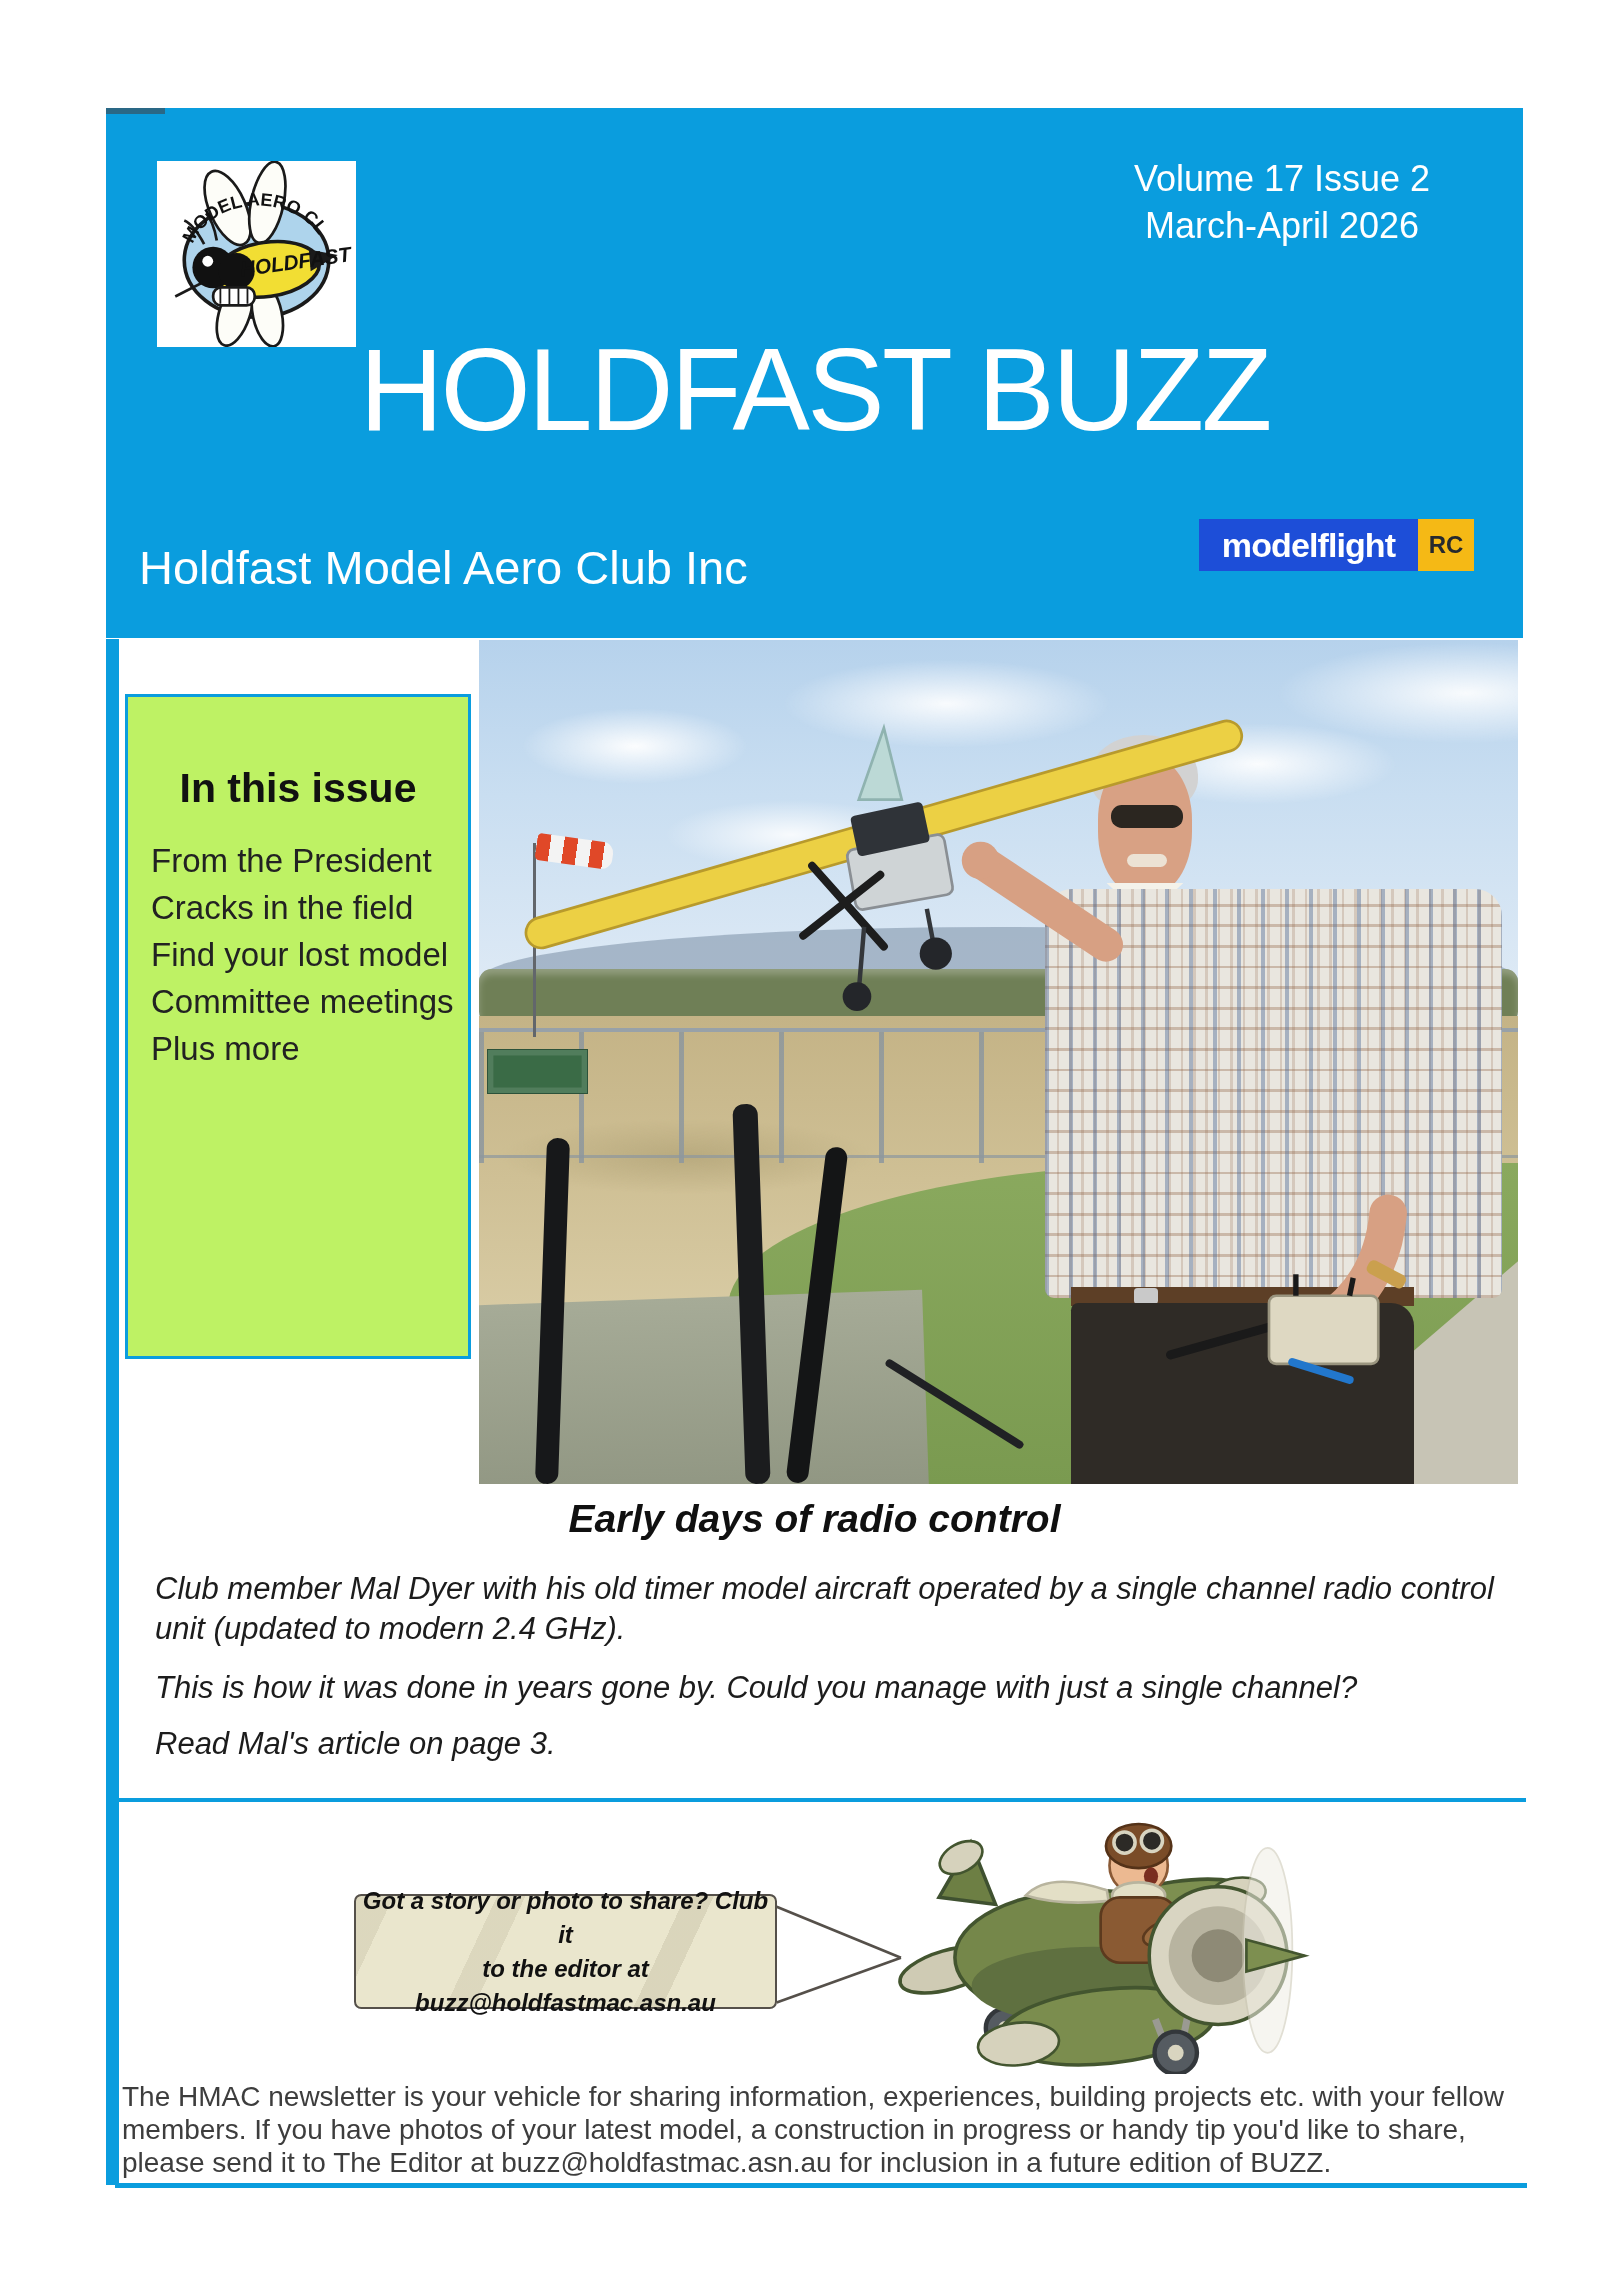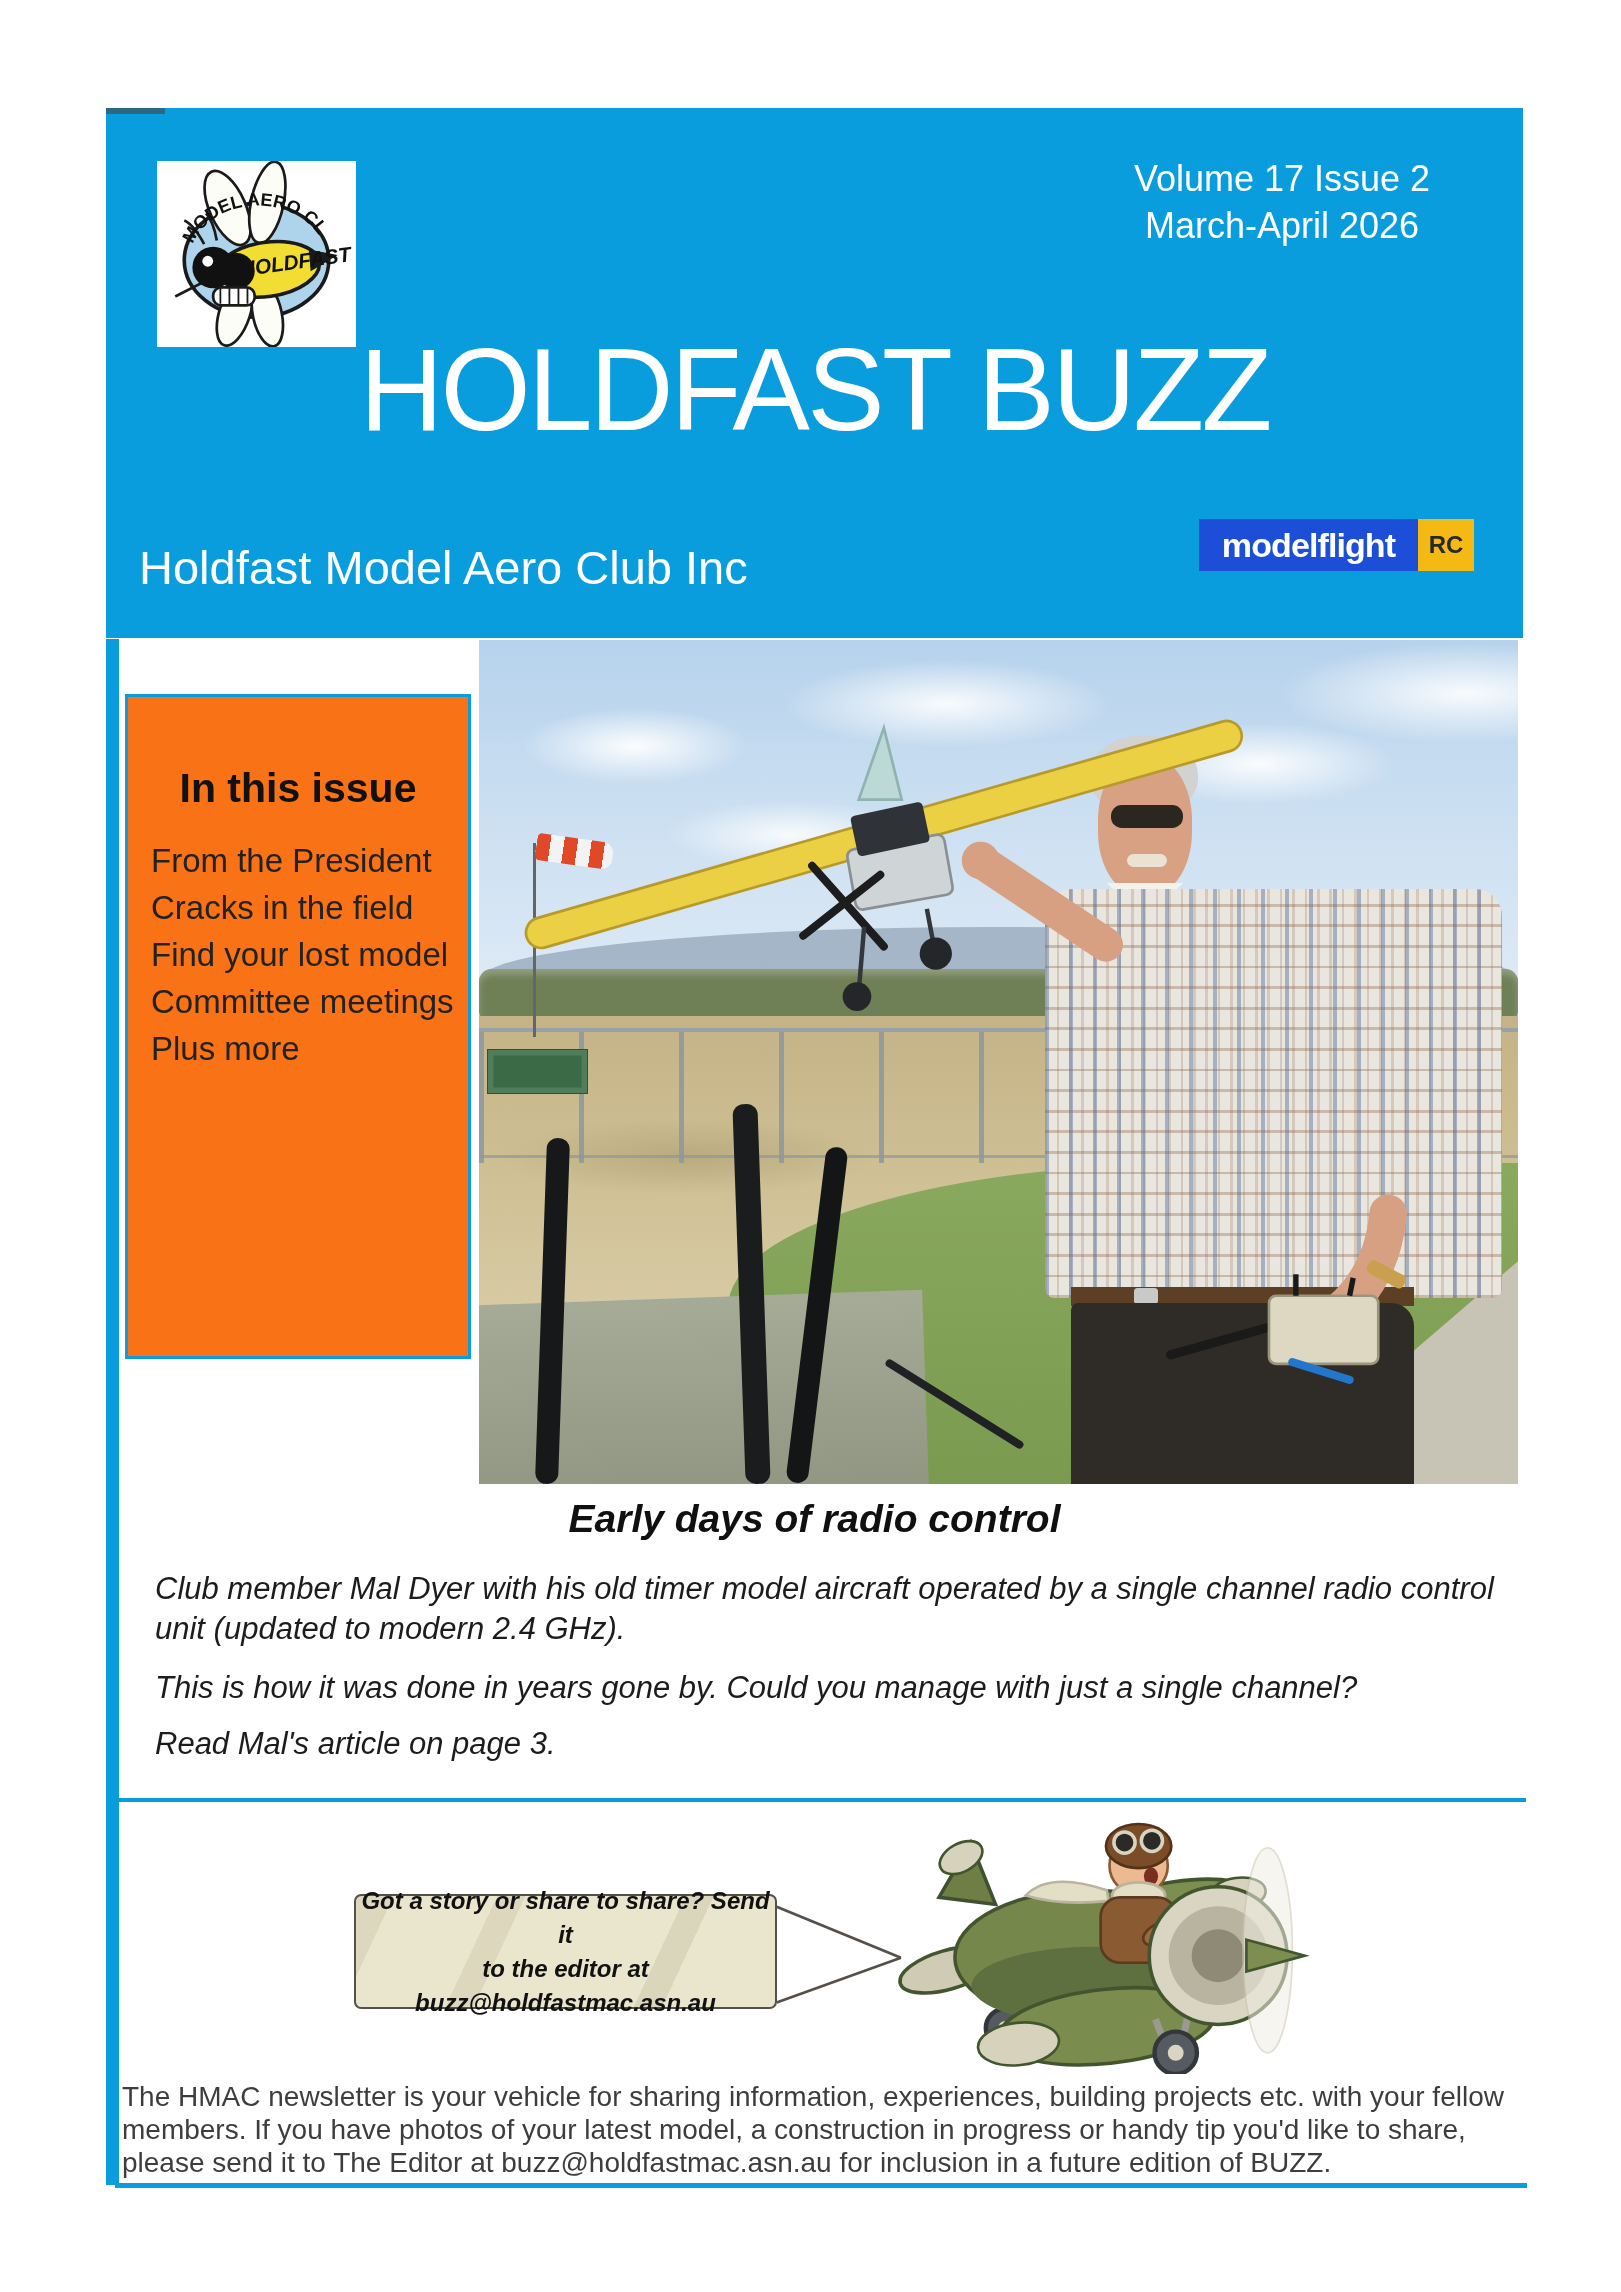--- a/index.html
+++ b/index.html
@@ -18,21 +18,21 @@
             font-size:116px;letter-spacing:-2.7px;white-space:nowrap;}
   #subtitle{left:33px;top:432px;color:#fff;font-size:47px;white-space:nowrap;}
   #modelflight{left:1093px;top:411px;height:52px;display:flex;}
   #modelflight .mf-black{width:219px;height:52px;background:#1d4ed8;color:#fff;
       display:flex;align-items:center;justify-content:center;font-weight:bold;
       font-size:34px;letter-spacing:-0.9px;}
   #modelflight .mf-yellow{width:56px;height:52px;background:#f5b915;color:#26292e;
       display:flex;align-items:center;justify-content:center;font-weight:bold;font-size:24px;}
 
   
-  #issue-box{left:125px;top:694px;width:346px;height:665px;background:#f97316;
+  #issue-box{left:125px;top:694px;width:346px;height:665px;background:#bef264;
              border:3.6px solid #0a9dde;box-sizing:border-box;}
   #issue-heading{margin-top:68px;text-align:center;font-size:41px;font-weight:bold;color:#111;}
   #issue-list{margin:25px 0 0 23px;}
   .issue-item{font-size:33px;line-height:47px;color:#222;}
 
   
   #photo{left:479px;top:640px;width:1039px;height:844px;overflow:hidden;background:#c9def1;}
   #photo .sky{left:0;top:0;width:100%;height:46%;
      background:linear-gradient(180deg,#b6d2ec 0%,#c9def1 40%,#e2ecf6 100%);}
   #photo .clouds{left:0;top:0;width:100%;height:42%;background-image:
@@ -245,21 +245,21 @@
 
   <div class="abs" id="rule-top"></div>
 
   <div class="abs" id="cartoon">
     <svg class="abs" id="ropes" viewBox="0 0 1586 302">
       <line x1="749" y1="115" x2="888" y2="172" stroke="#55504a" stroke-width="3"></line>
       <line x1="749" y1="222" x2="888" y2="172" stroke="#55504a" stroke-width="3"></line>
     </svg>
 
     <div class="abs" id="banner">
-      <div class="banner-line">Got a story or share to share? Send it</div>
+      <div class="banner-line">Got a story or photo to share? Club it</div>
       <div class="banner-line">to the editor at</div>
       <div class="banner-line">buzz@holdfastmac.asn.au</div>
     </div>
 
     <svg class="abs" id="toon-plane" viewBox="0 0 480 300">
       <ellipse cx="70" cy="182" rx="56" ry="22" fill="#cfcbb4" stroke="#43552f" stroke-width="4" transform="rotate(-16 70 182)"></ellipse>
       <circle cx="135" cy="248" r="22" fill="#555b61" stroke="#33373b" stroke-width="5"></circle>
       <circle cx="135" cy="248" r="8" fill="#d9d5c0"></circle>
       <path d="M60,100 L96,38 L124,108 Z" fill="#6d7f44" stroke="#3f5130" stroke-width="4"></path>
       <ellipse cx="85" cy="55" rx="26" ry="16" fill="#d6d2bc" stroke="#43552f" stroke-width="3" transform="rotate(-28 85 55)"></ellipse>

